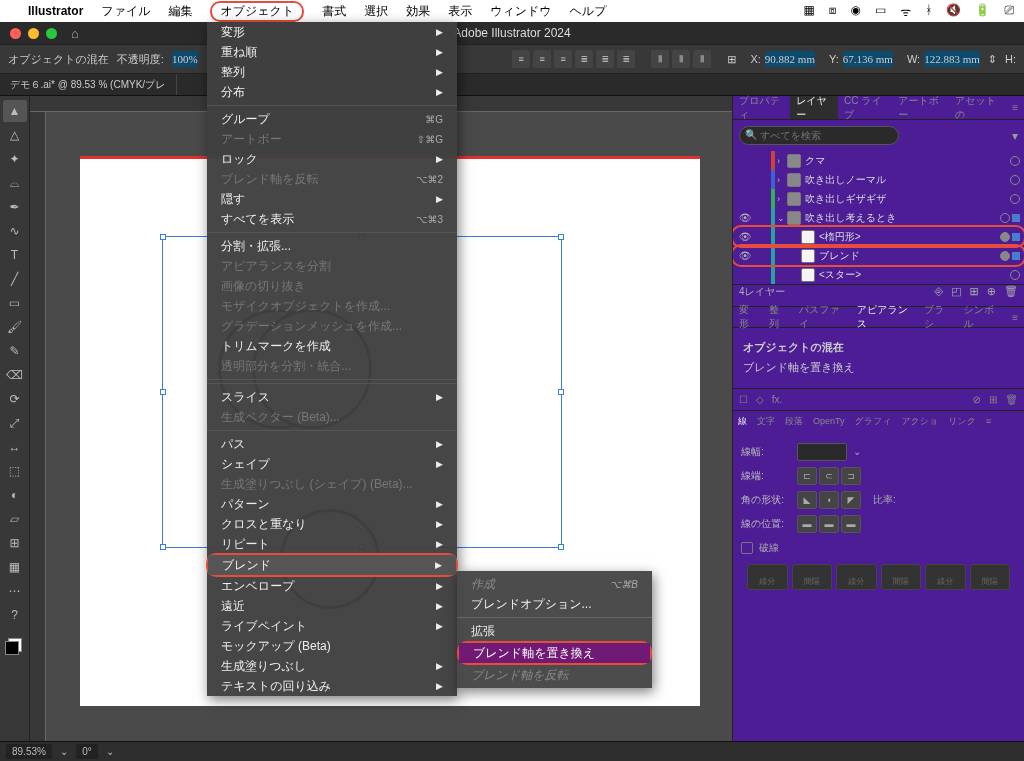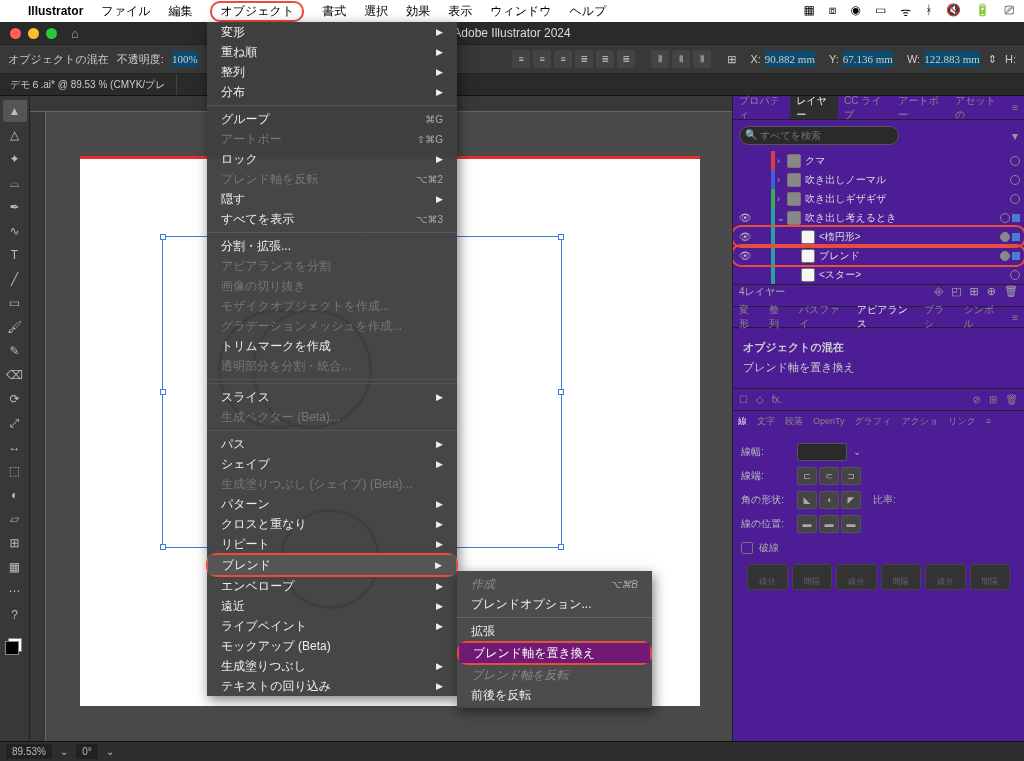--- a/index.html
+++ b/index.html
@@ -618,16 +618,13 @@
       <span>拡張</span>
     </div>
     <div class="hl-ring">
       <div class="mi sel">
         <span>ブレンド軸を置き換え</span>
       </div>
     </div>
     <div class="mi dim">
       <span>ブレンド軸を反転</span>
     </div>
-    <div class="mi">
-      <span>前後を反転</span>
-    </div>
   </div>
 
 </body></html>

